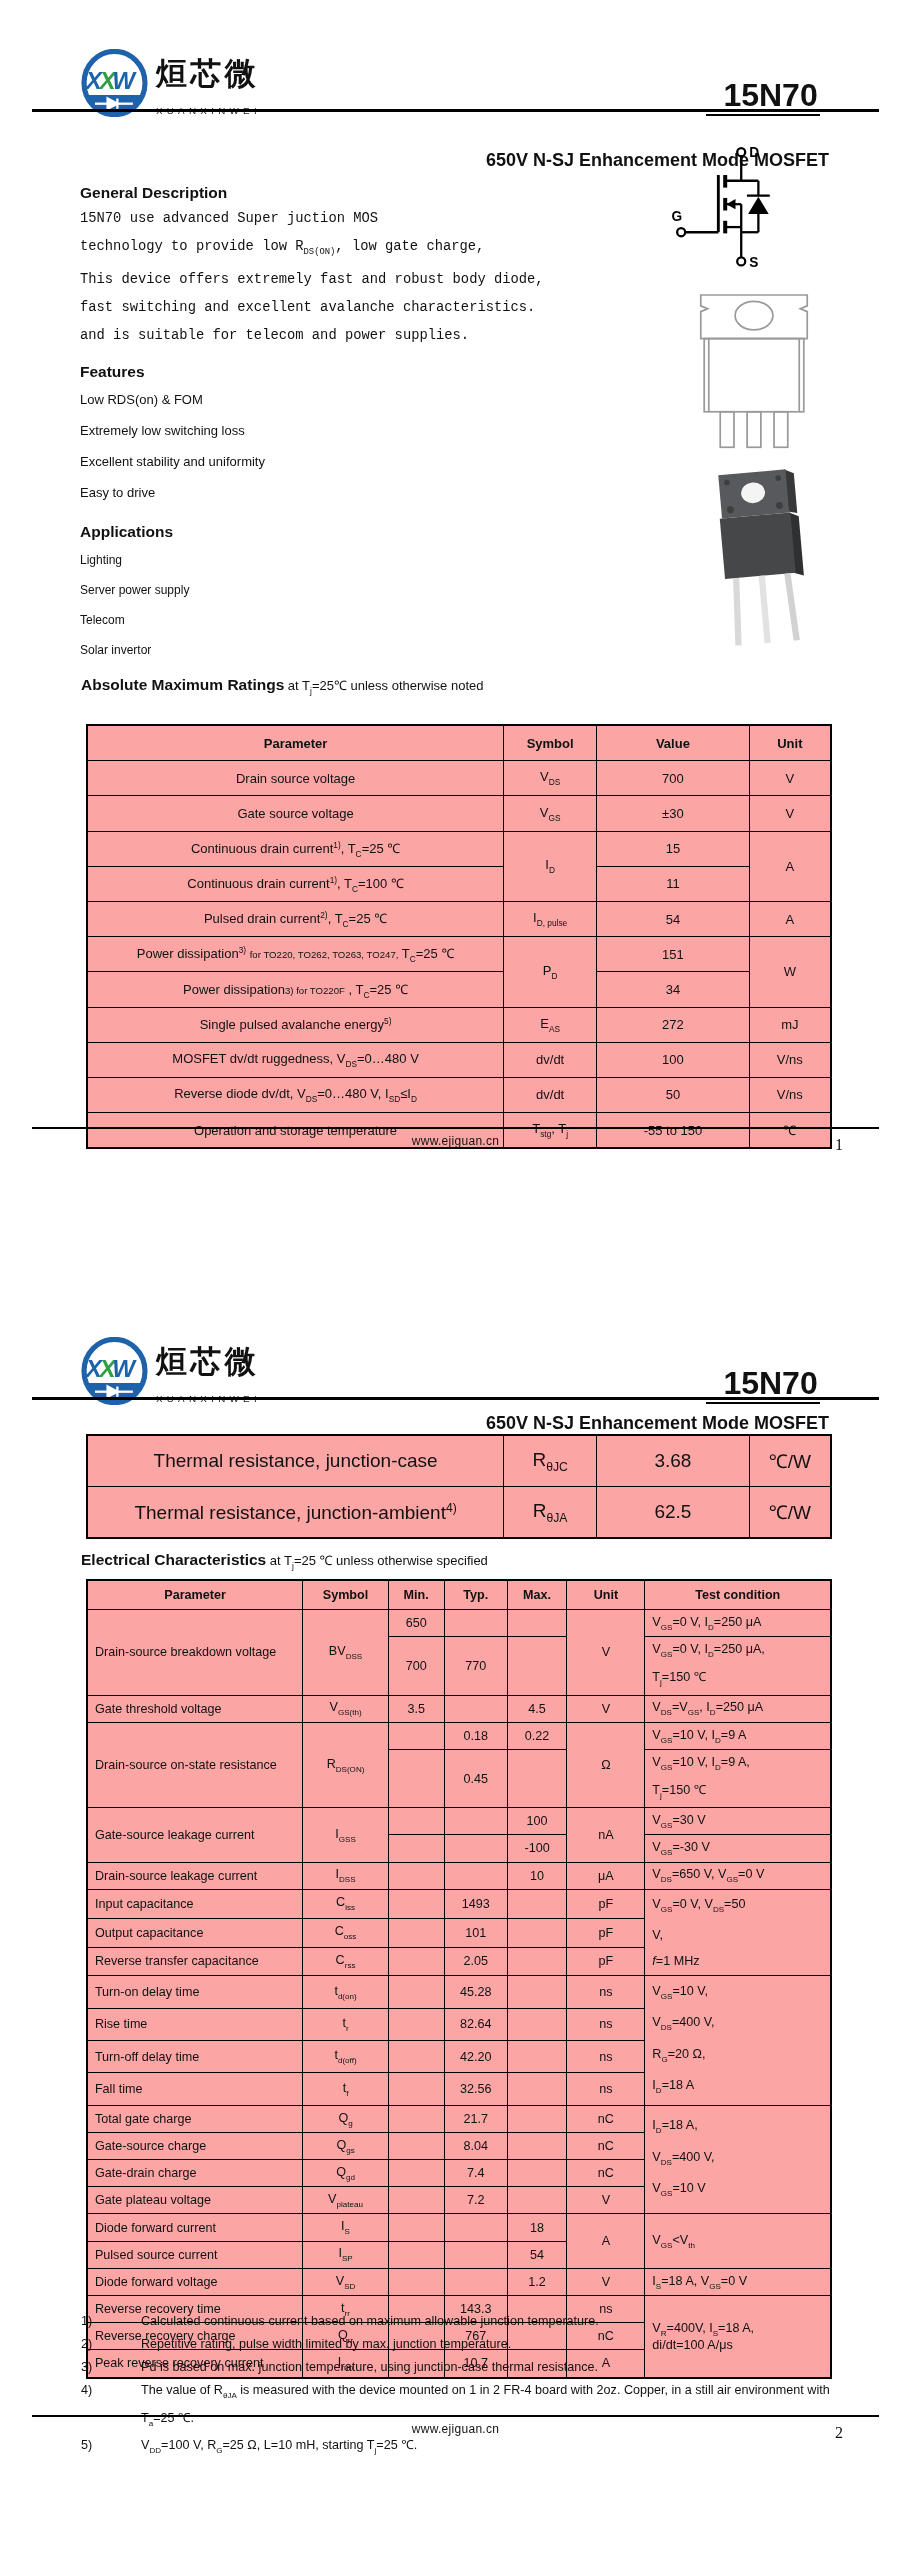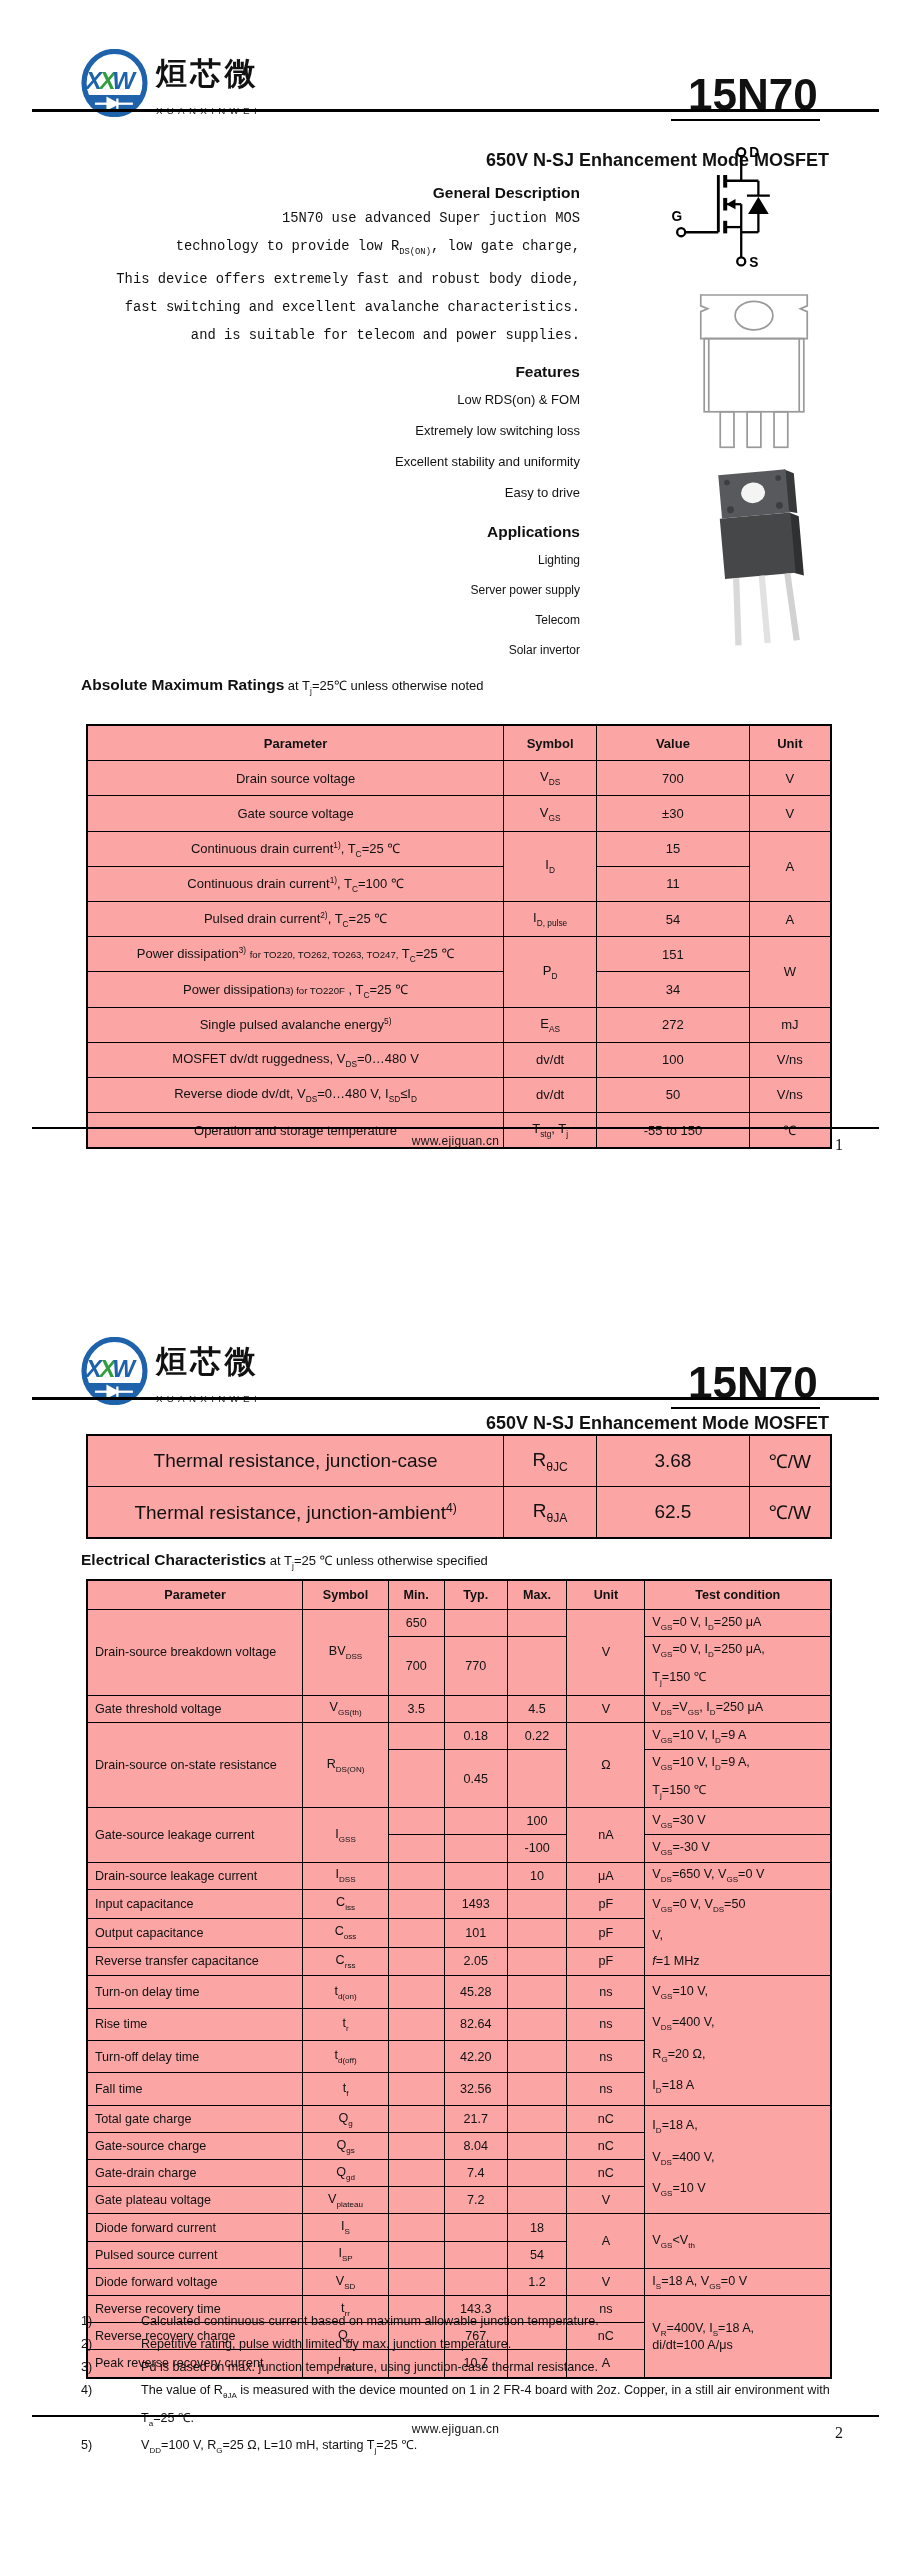--- a/index.html
+++ b/index.html
@@ -5,27 +5,27 @@
   html,body { margin:0; padding:0; background:#ffffff; }
   body { width:911px; font-family:"Liberation Sans", sans-serif; color:#111; -webkit-font-smoothing:antialiased; }
   .page { position:relative; width:911px; height:1288px; background:#fff; overflow:hidden; }
 
   
   .logo { position:absolute; left:80px; top:49px; display:flex; align-items:flex-start; gap:6.9px; }
   .logo-txt { padding-top:8px; }
   .logo-cn { font-size:31px; font-weight:bold; letter-spacing:3.4px; line-height:1.1; }
   .logo-en { font-size:9.8px; letter-spacing:4.3px; margin-top:14px; color:#222; }
   .hdr-rule { position:absolute; left:32px; right:32px; top:109px; height:2.9px; background:#000; }
-  .part-no { position:absolute; right:91px; top:70px; font-size:44px; font-weight:bold; line-height:1.12;
+  .part-no { position:absolute; right:91px; top:78px; font-size:32px; font-weight:bold; line-height:1.12;
              border-bottom:2.9px solid #000; padding:0 2.3px 0 17px; }
   .subtitle { position:absolute; right:82px; top:150px; font-size:18px; font-weight:bold; }
   .page2 .subtitle { top:125px; }
 
   
-  .leftcol { position:absolute; left:87px; top:184px; width:493px;text-align:right; }
+  .leftcol { position:absolute; left:80px; top:184px; width:493px; }
   .h-sec { font-size:15.5px; font-weight:bold; margin:0 0 3.4px 0; }
   .gd-lines p { margin:0; font-size:13.8px; line-height:28px;font-family:Liberation Mono, monospace; }
   .feat-h { margin-top:12.6px; }
   .plain-list { list-style:none; margin:2.3px 0 0 0; padding:0; }
   .feat-list li { font-size:13px; line-height:31px; }
   .app-h { margin-top:15px; }
   .app-list li { font-size:12px; line-height:30px; }
 
   
   .fig-symbol  { position:absolute; left:668px; top:145px; }

